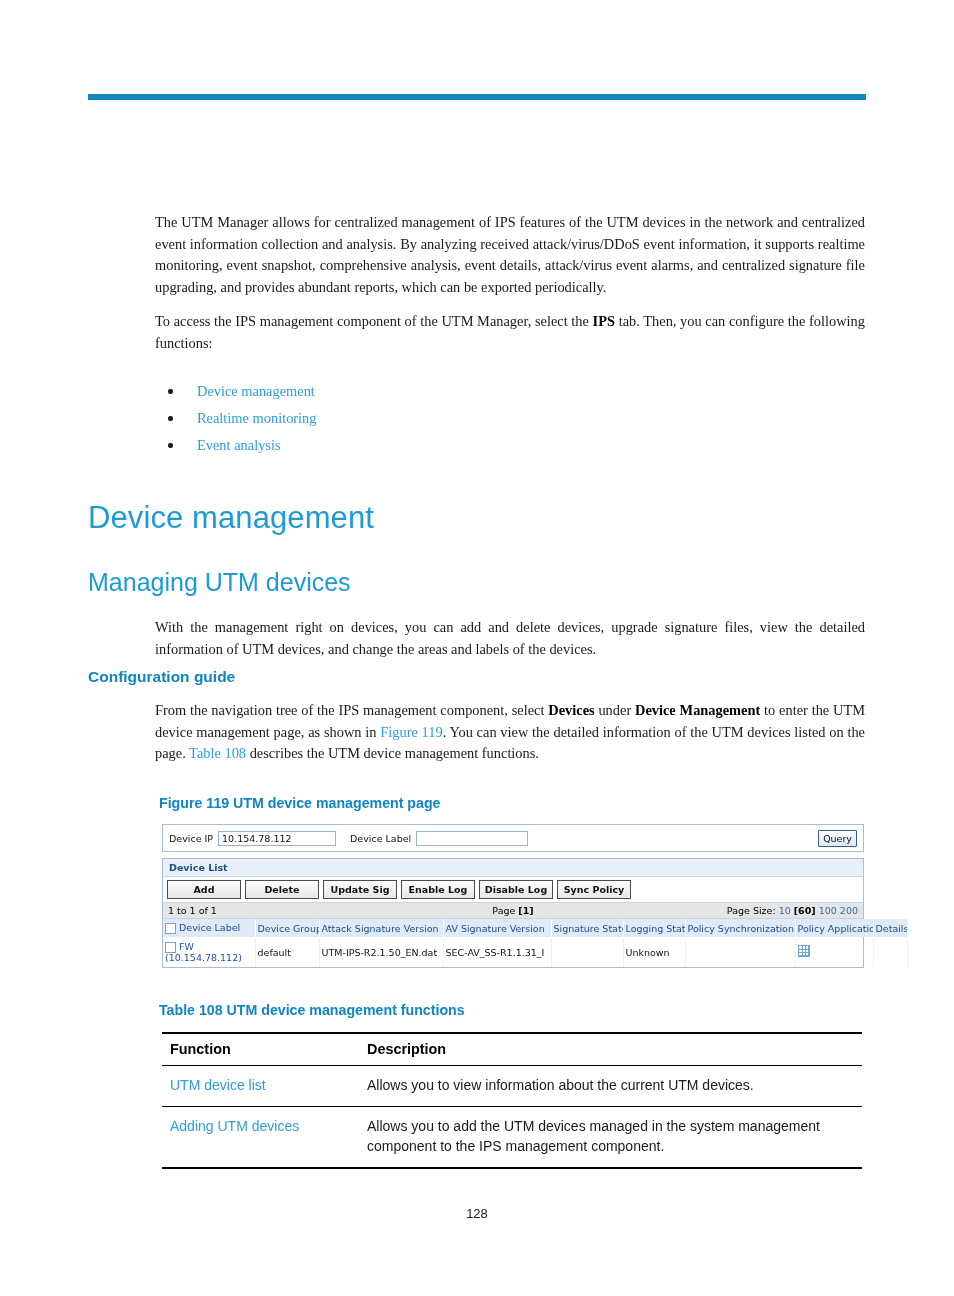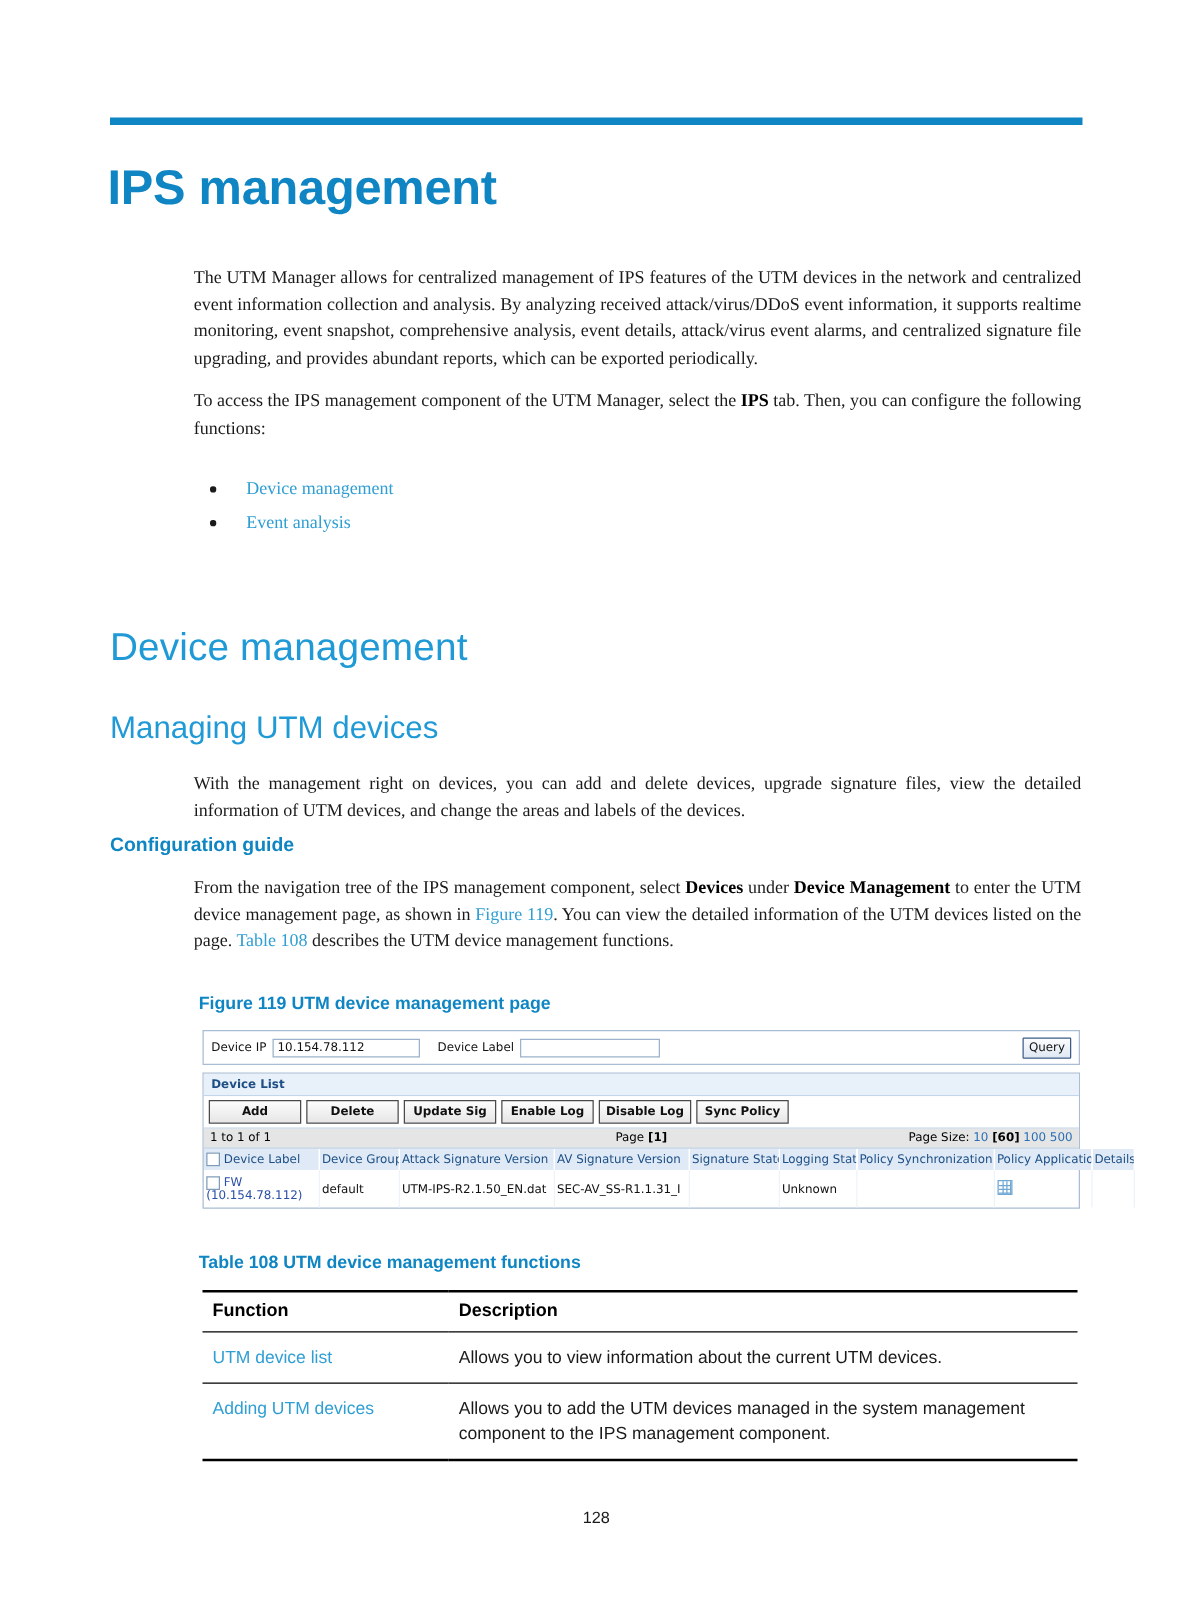--- a/index.html
+++ b/index.html
@@ -328,30 +328,30 @@
     font-size: 13px;
     color: #1a1a1a;
   }
 </style>
 </head>
 <body>
 
 <div class="page">
 
   <div class="chapter-rule"></div>
-  <h1 class="chapter-title">IPS management</h1>
 
   <div class="body-col" style="top:212px;">
     <p class="body">The UTM Manager allows for centralized management of IPS features of the UTM devices in the network and centralized event information collection and analysis. By analyzing received attack/virus/DDoS event information, it supports realtime monitoring, event snapshot, comprehensive analysis, event details, attack/virus event alarms, and centralized signature file upgrading, and provides abundant reports, which can be exported periodically.</p>
     <p class="body last"><span>To access the IPS management component of the UTM Manager, select the </span><span class="b">IPS</span><span> tab. Then, you can configure the following functions:</span></p>
   </div>
 
   <div class="body-col" style="top:378px;">
     <ul class="bullets">
       <li><span class="dot"></span><span>Device management</span></li>
+      <li><span class="dot"></span><span>Realtime monitoring</span></li>
       <li><span class="dot"></span><span>Event analysis</span></li>
     </ul>
   </div>
 
   <h1 class="h-section">Device management</h1>
   <h2 class="h-sub">Managing UTM devices</h2>
 
   <div class="body-col" style="top:617px;">
     <p class="body last">With the management right on devices, you can add and delete devices, upgrade signature files, view the detailed information of UTM devices, and change the areas and labels of the devices.</p>
   </div>
@@ -382,21 +382,21 @@
         <button class="tb-btn">Delete</button>
         <button class="tb-btn">Update Sig</button>
         <button class="tb-btn">Enable Log</button>
         <button class="tb-btn">Disable Log</button>
         <button class="tb-btn">Sync Policy</button>
       </div>
 
       <div class="pager">
         <span class="left">1 to 1 of 1</span>
         <span class="center"><span>Page</span>&nbsp;<span class="pg-cur">[1]</span></span>
-        <span class="right"><span>Page Size:</span>&nbsp;<span class="pg-link">10</span>&nbsp;<span class="pg-cur">[60]</span>&nbsp;<span class="pg-link">100</span>&nbsp;<span class="pg-link">500</span></span>
+        <span class="right"><span>Page Size:</span>&nbsp;<span class="pg-link">10</span>&nbsp;<span class="pg-cur">[60]</span>&nbsp;<span class="pg-link">100</span>&nbsp;<span class="pg-link">200</span></span>
       </div>
 
       <table class="devtable">
         <colgroup>
           <col style="width:92px">
           <col style="width:64px">
           <col style="width:124px">
           <col style="width:108px">
           <col style="width:72px">
           <col style="width:62px">

